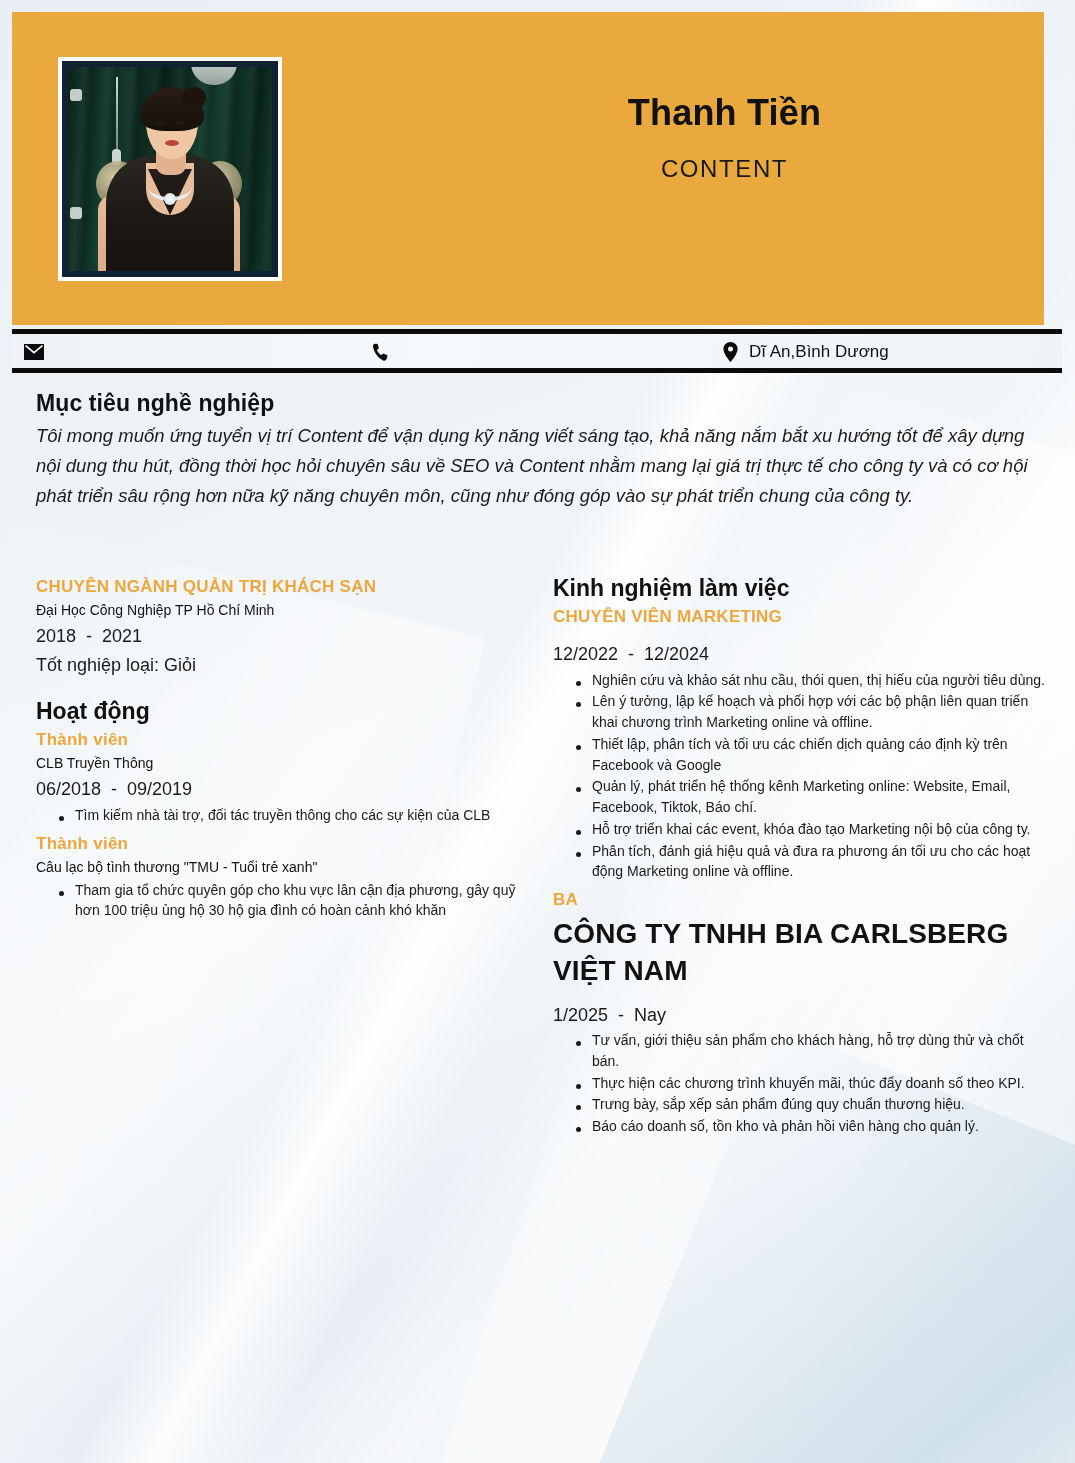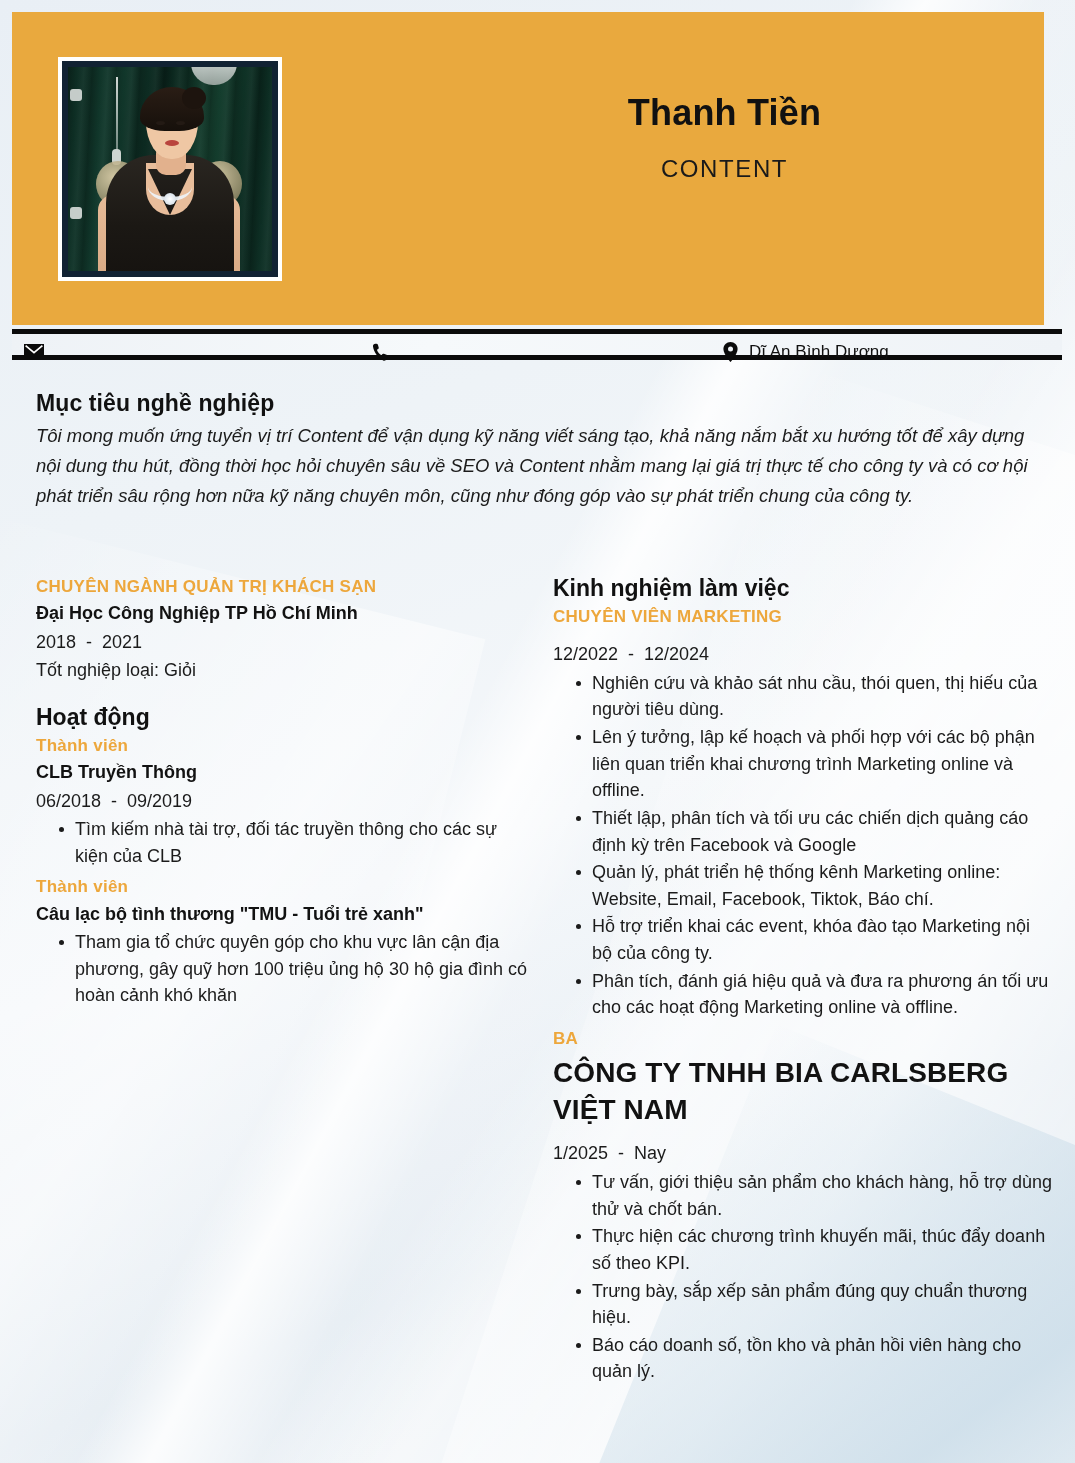--- a/index.html
+++ b/index.html
@@ -232,21 +232,21 @@
     color: #1a1a1a;
     letter-spacing: 1.6px;
   }
 
   
   .contact-bar {
     position: absolute;
     left: 12px;
     top: 329px;
     width: 1050px;
-    height: 31px;
+    height: 44px;
     background: linear-gradient(100deg,#eef2f6 0%, #f6f9fb 40%, #eff3f7 100%);
     border-top: 5px solid #0b0b0b;
     border-bottom: 5px solid #0b0b0b;
     box-sizing: border-box;
     z-index: 3;
   }
   .contact-item {
     position: absolute;
     top: 0;
     height: 36px;
@@ -317,22 +317,22 @@
   }
   .accent-label {
     font-size: 17px;
     font-weight: 700;
     color: #eda73c;
     letter-spacing: .25px;
     margin: 0;
     line-height: 1.42;
   }
   .org-name {
-    font-size: 18px;
-    font-weight: 700;
+    font-size: 14px;
+    font-weight: 400;
     color: #121212;
     margin: 2px 0 0 0;
     line-height: 1.42;
   }
   .org-name.big {
     font-size: 28px;
     font-weight: 800;
     letter-spacing: .1px;
     line-height: 1.33;
     margin-top: 3px;
@@ -343,21 +343,21 @@
     margin: 2px 0 0 0;
     line-height: 1.48;
     white-space: pre;
   }
   .bullets {
     margin: 2px 0 0 0;
     padding-left: 22px;
     list-style: none;
   }
   .bullets li {
-    font-size: 18px;
+    font-size: 14px;
     line-height: 1.48;
     color: #1b1b1b;
     position: relative;
     padding-left: 17px;
     margin-bottom: 1px;
   }
   .bullets li::before {
     content: "";
     position: absolute;
     left: 1px;

